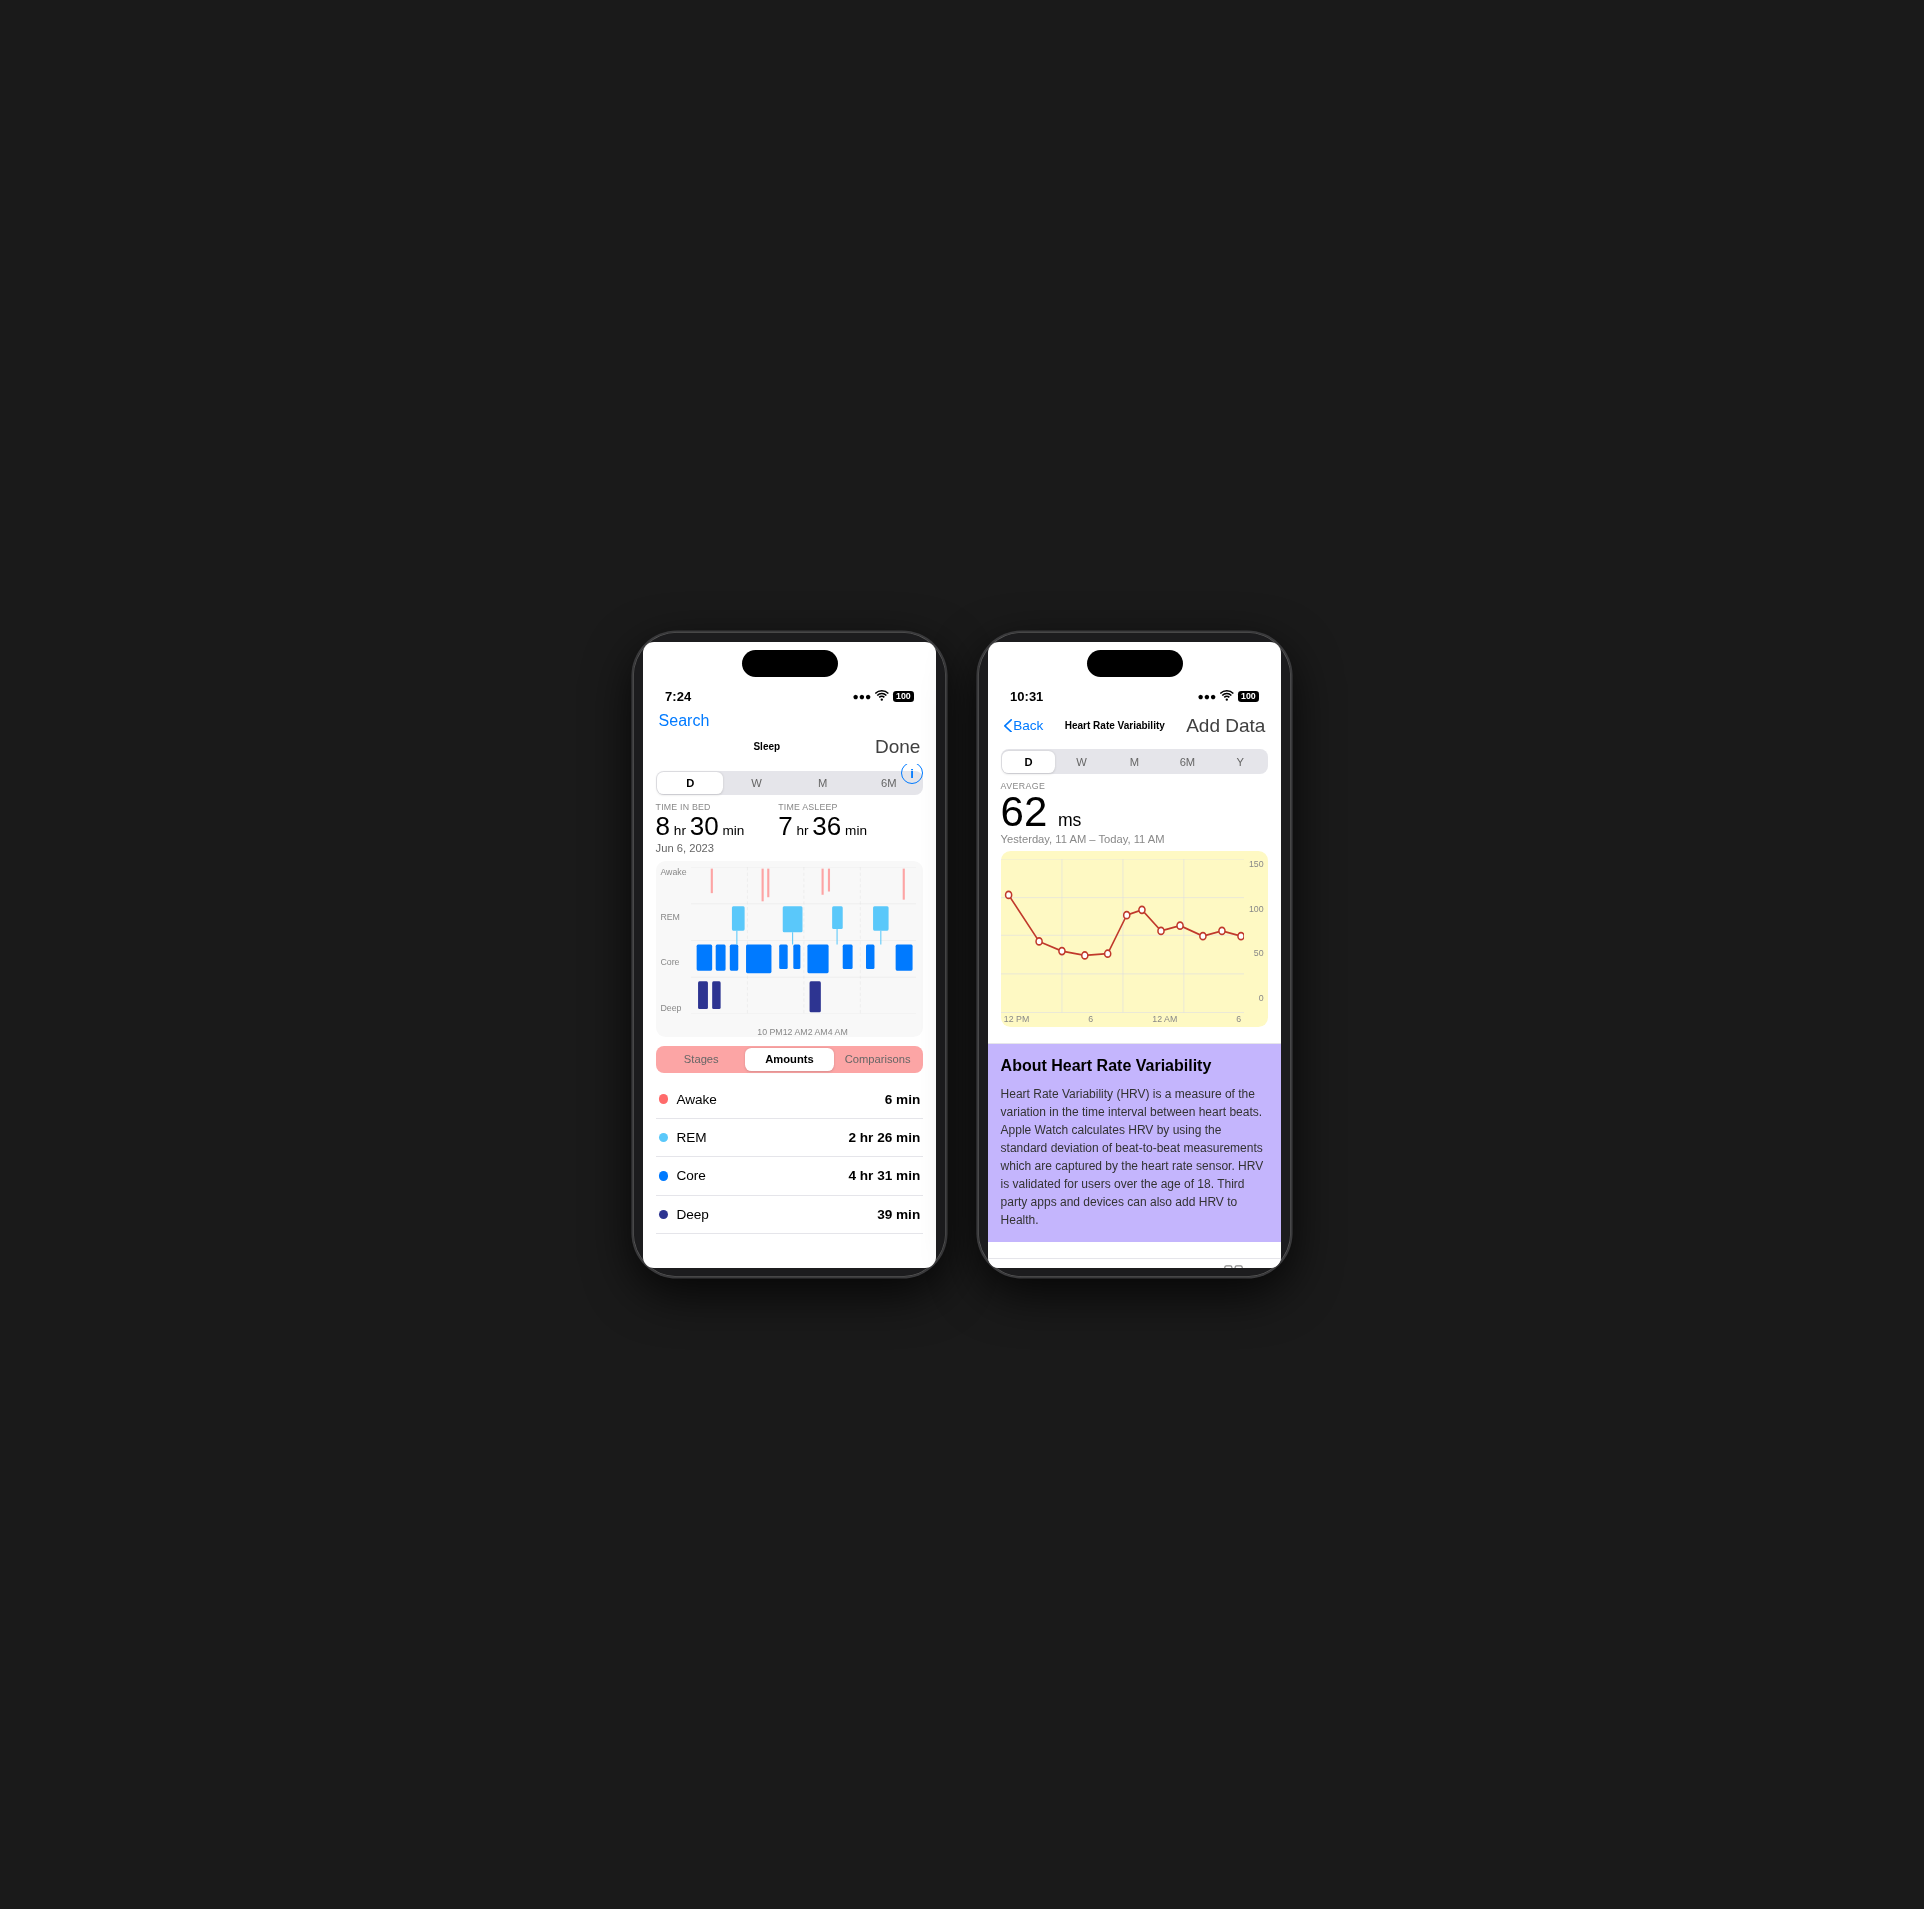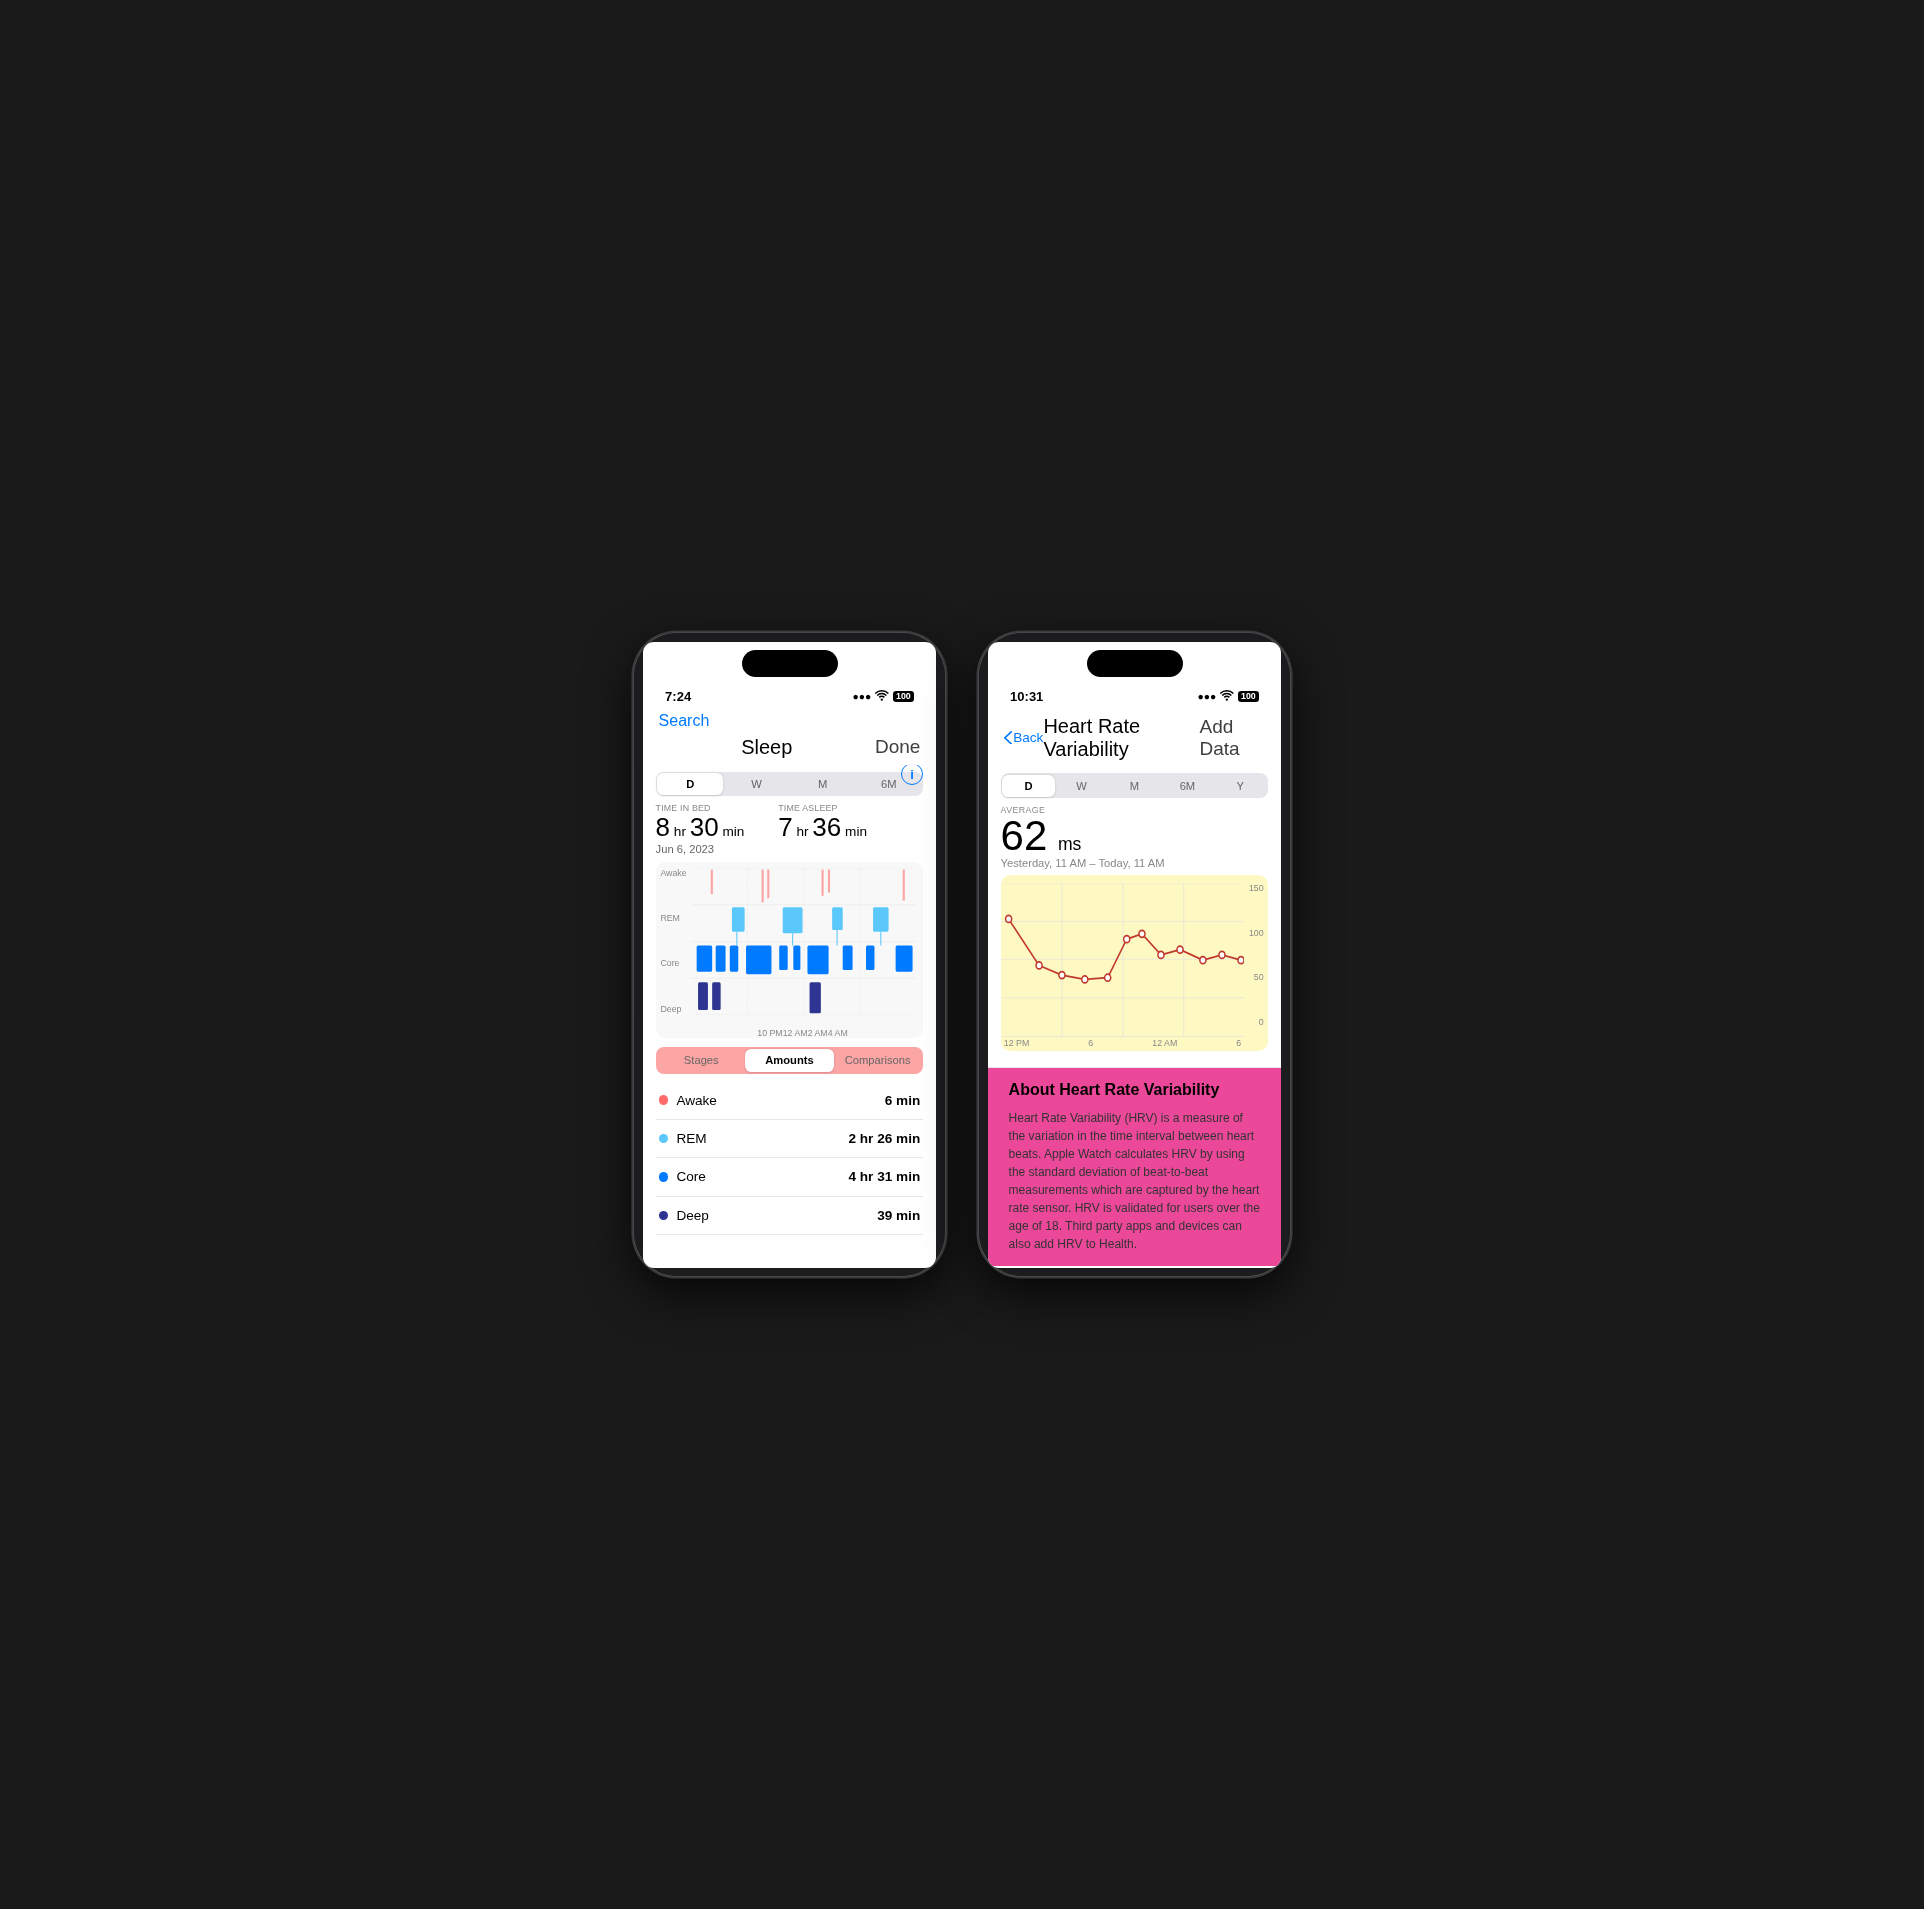--- a/index.html
+++ b/index.html
@@ -66,21 +66,21 @@
     }
 
     
     .nav-bar {
       display: flex;
       justify-content: space-between;
       align-items: center;
       padding: 3.2px 16px 6.4px;
     }
     .nav-back { color: #007AFF; font-size: 13.6px; display: flex; align-items: center; gap: 1.6px; }
-    .nav-title { font-size: 20px; font-weight: 400; color: #000; }
+    .nav-title { font-size: 10px; font-weight: 700; color: #000; }
     .nav-action { color: #404040; font-size: 19px; }
 
     
     .sleep-content {
       padding: 0 13px;
       overflow-y: auto;
       height: calc(100% - 80px);
     }
 
     .segment-tabs {
@@ -242,22 +242,22 @@
       left: 0;
       right: 24px;
       display: flex;
       justify-content: space-between;
       padding-top: 3.2px;
     }
 
     
     .about-section {
       margin: 16px -13px;
-      padding: 13px 21px;
-      background: #ec4899;
+      padding: 13px 13px;
+      background: #c4b5fd;
       border-top: 0.8px solid #e5e5ea;
     }
     .about-title { font-size: 16px; font-weight: 700; color: #000; margin-bottom: 9.6px; }
     .about-text { font-size: 12px; line-height: 1.5; color: #333; }
 
     
     .tab-bar {
       display: flex;
       justify-content: space-around;
       align-items: center;

